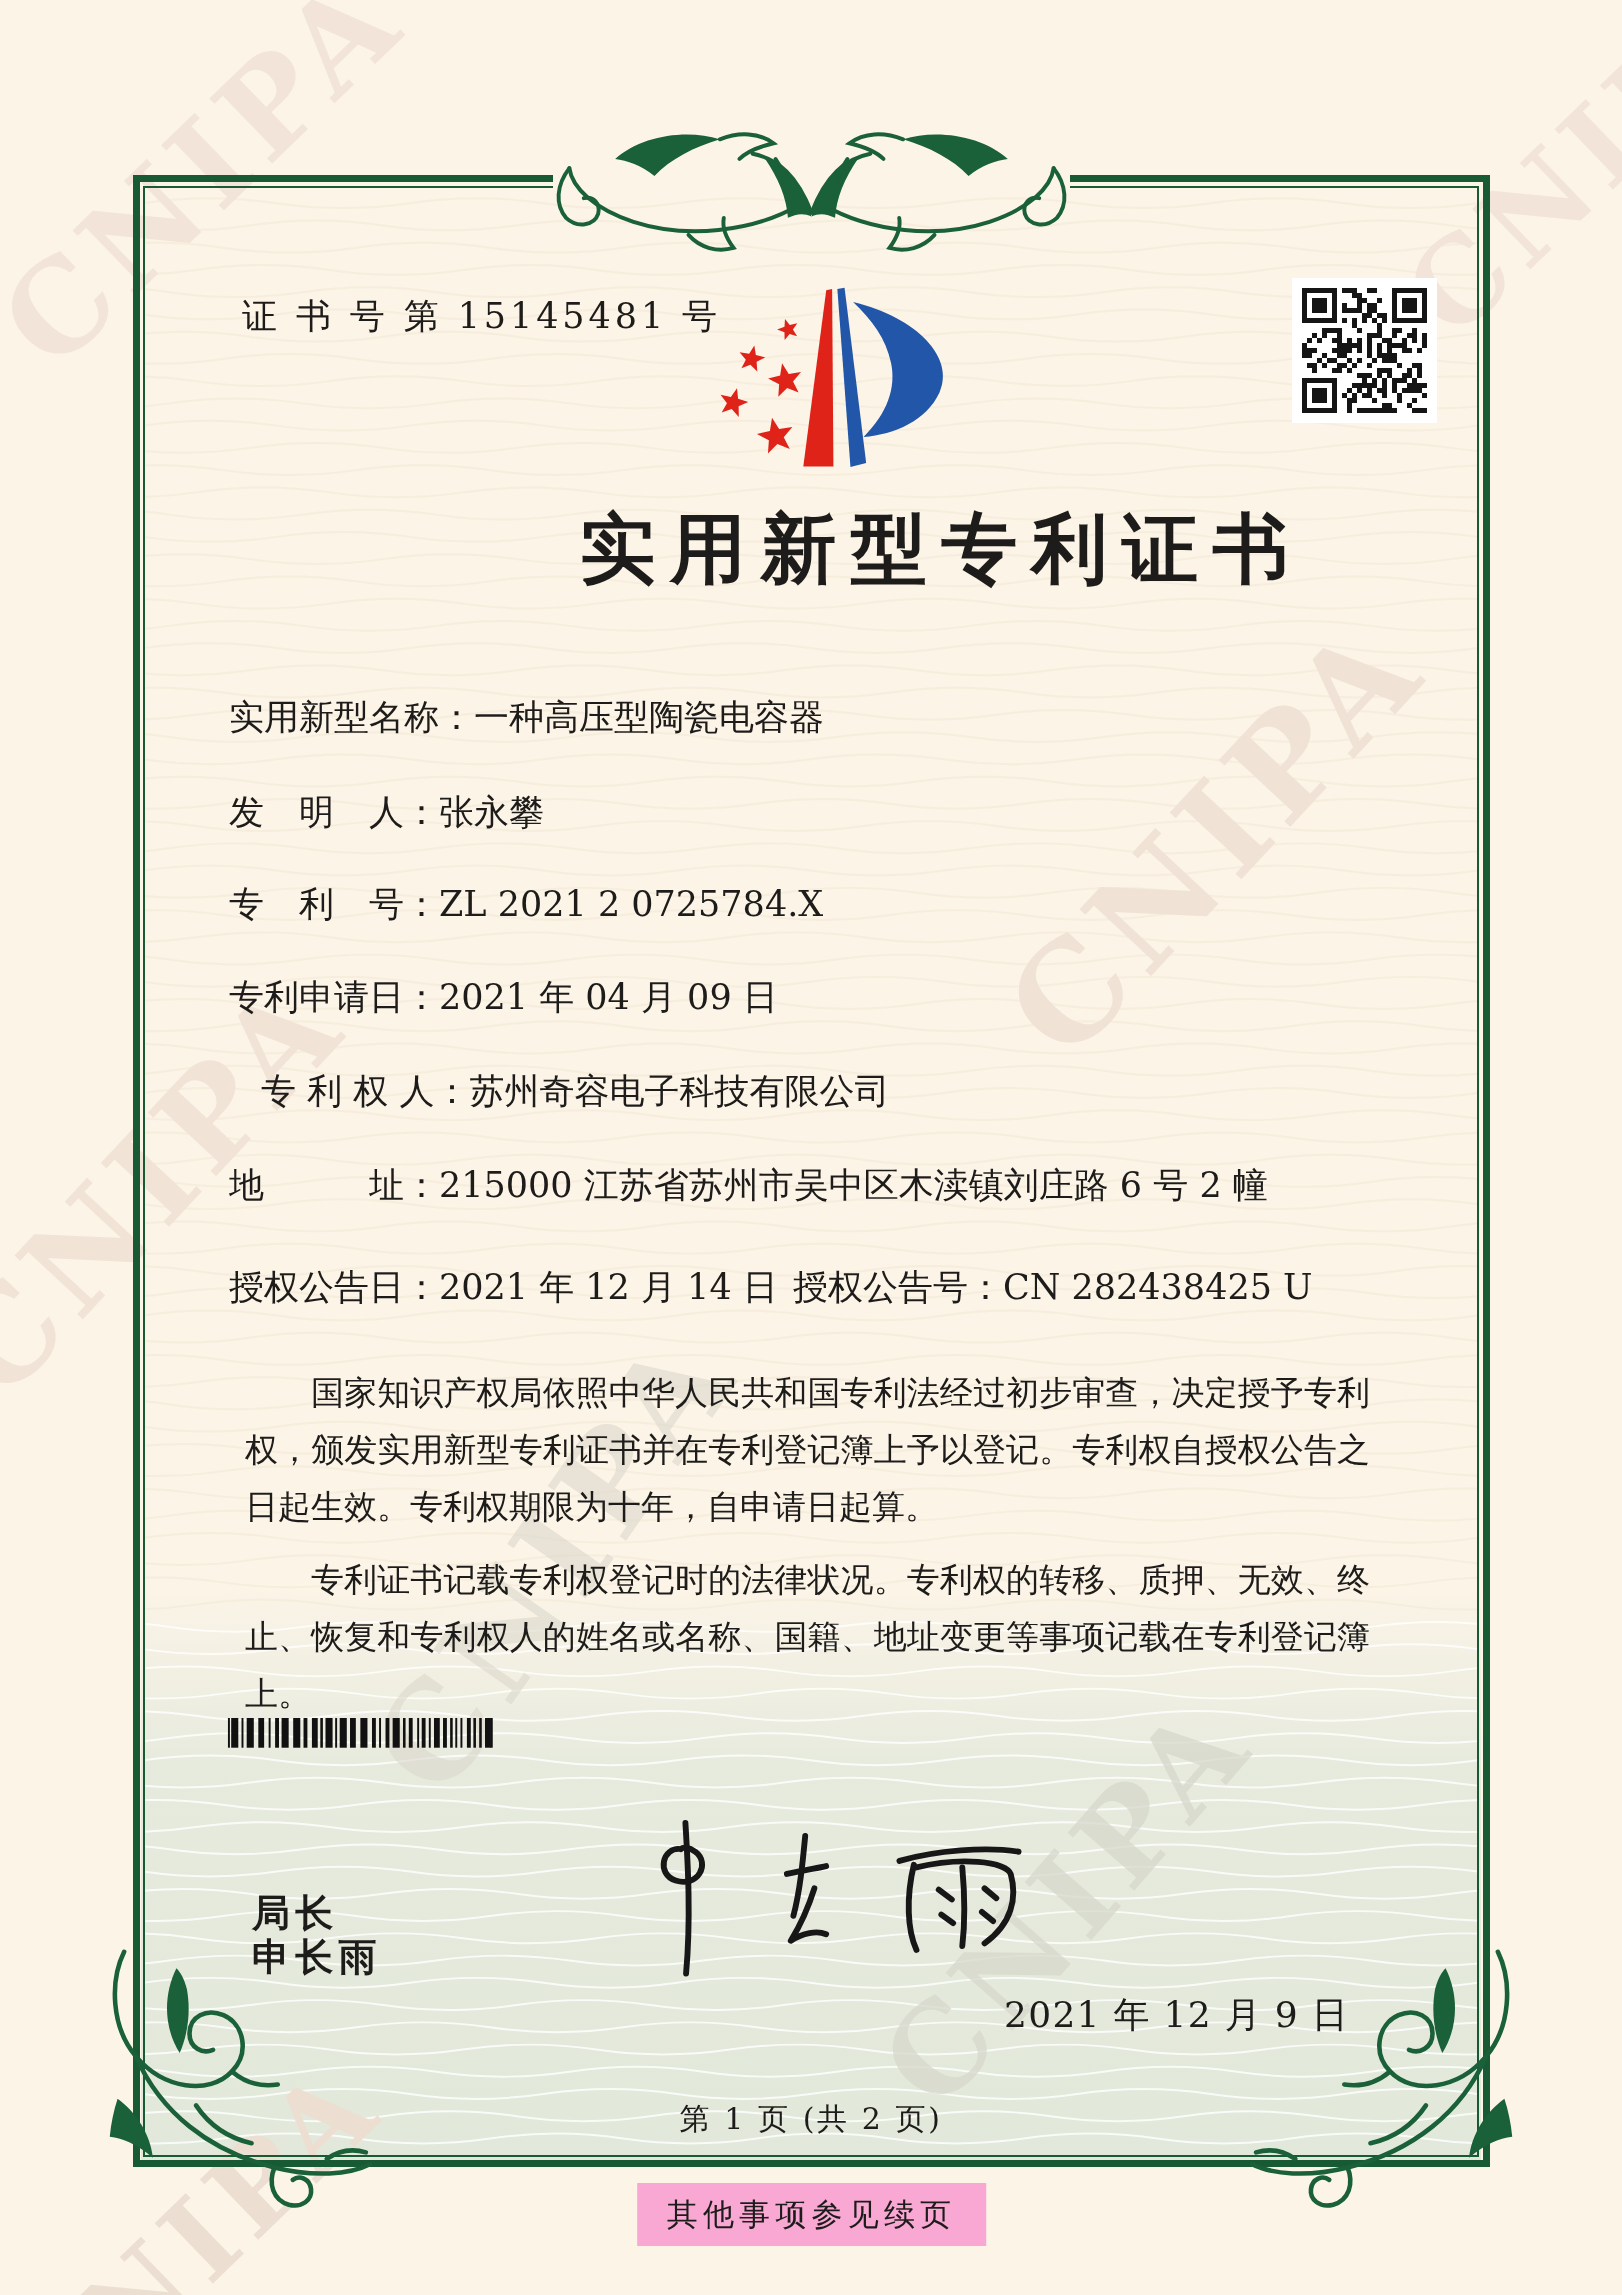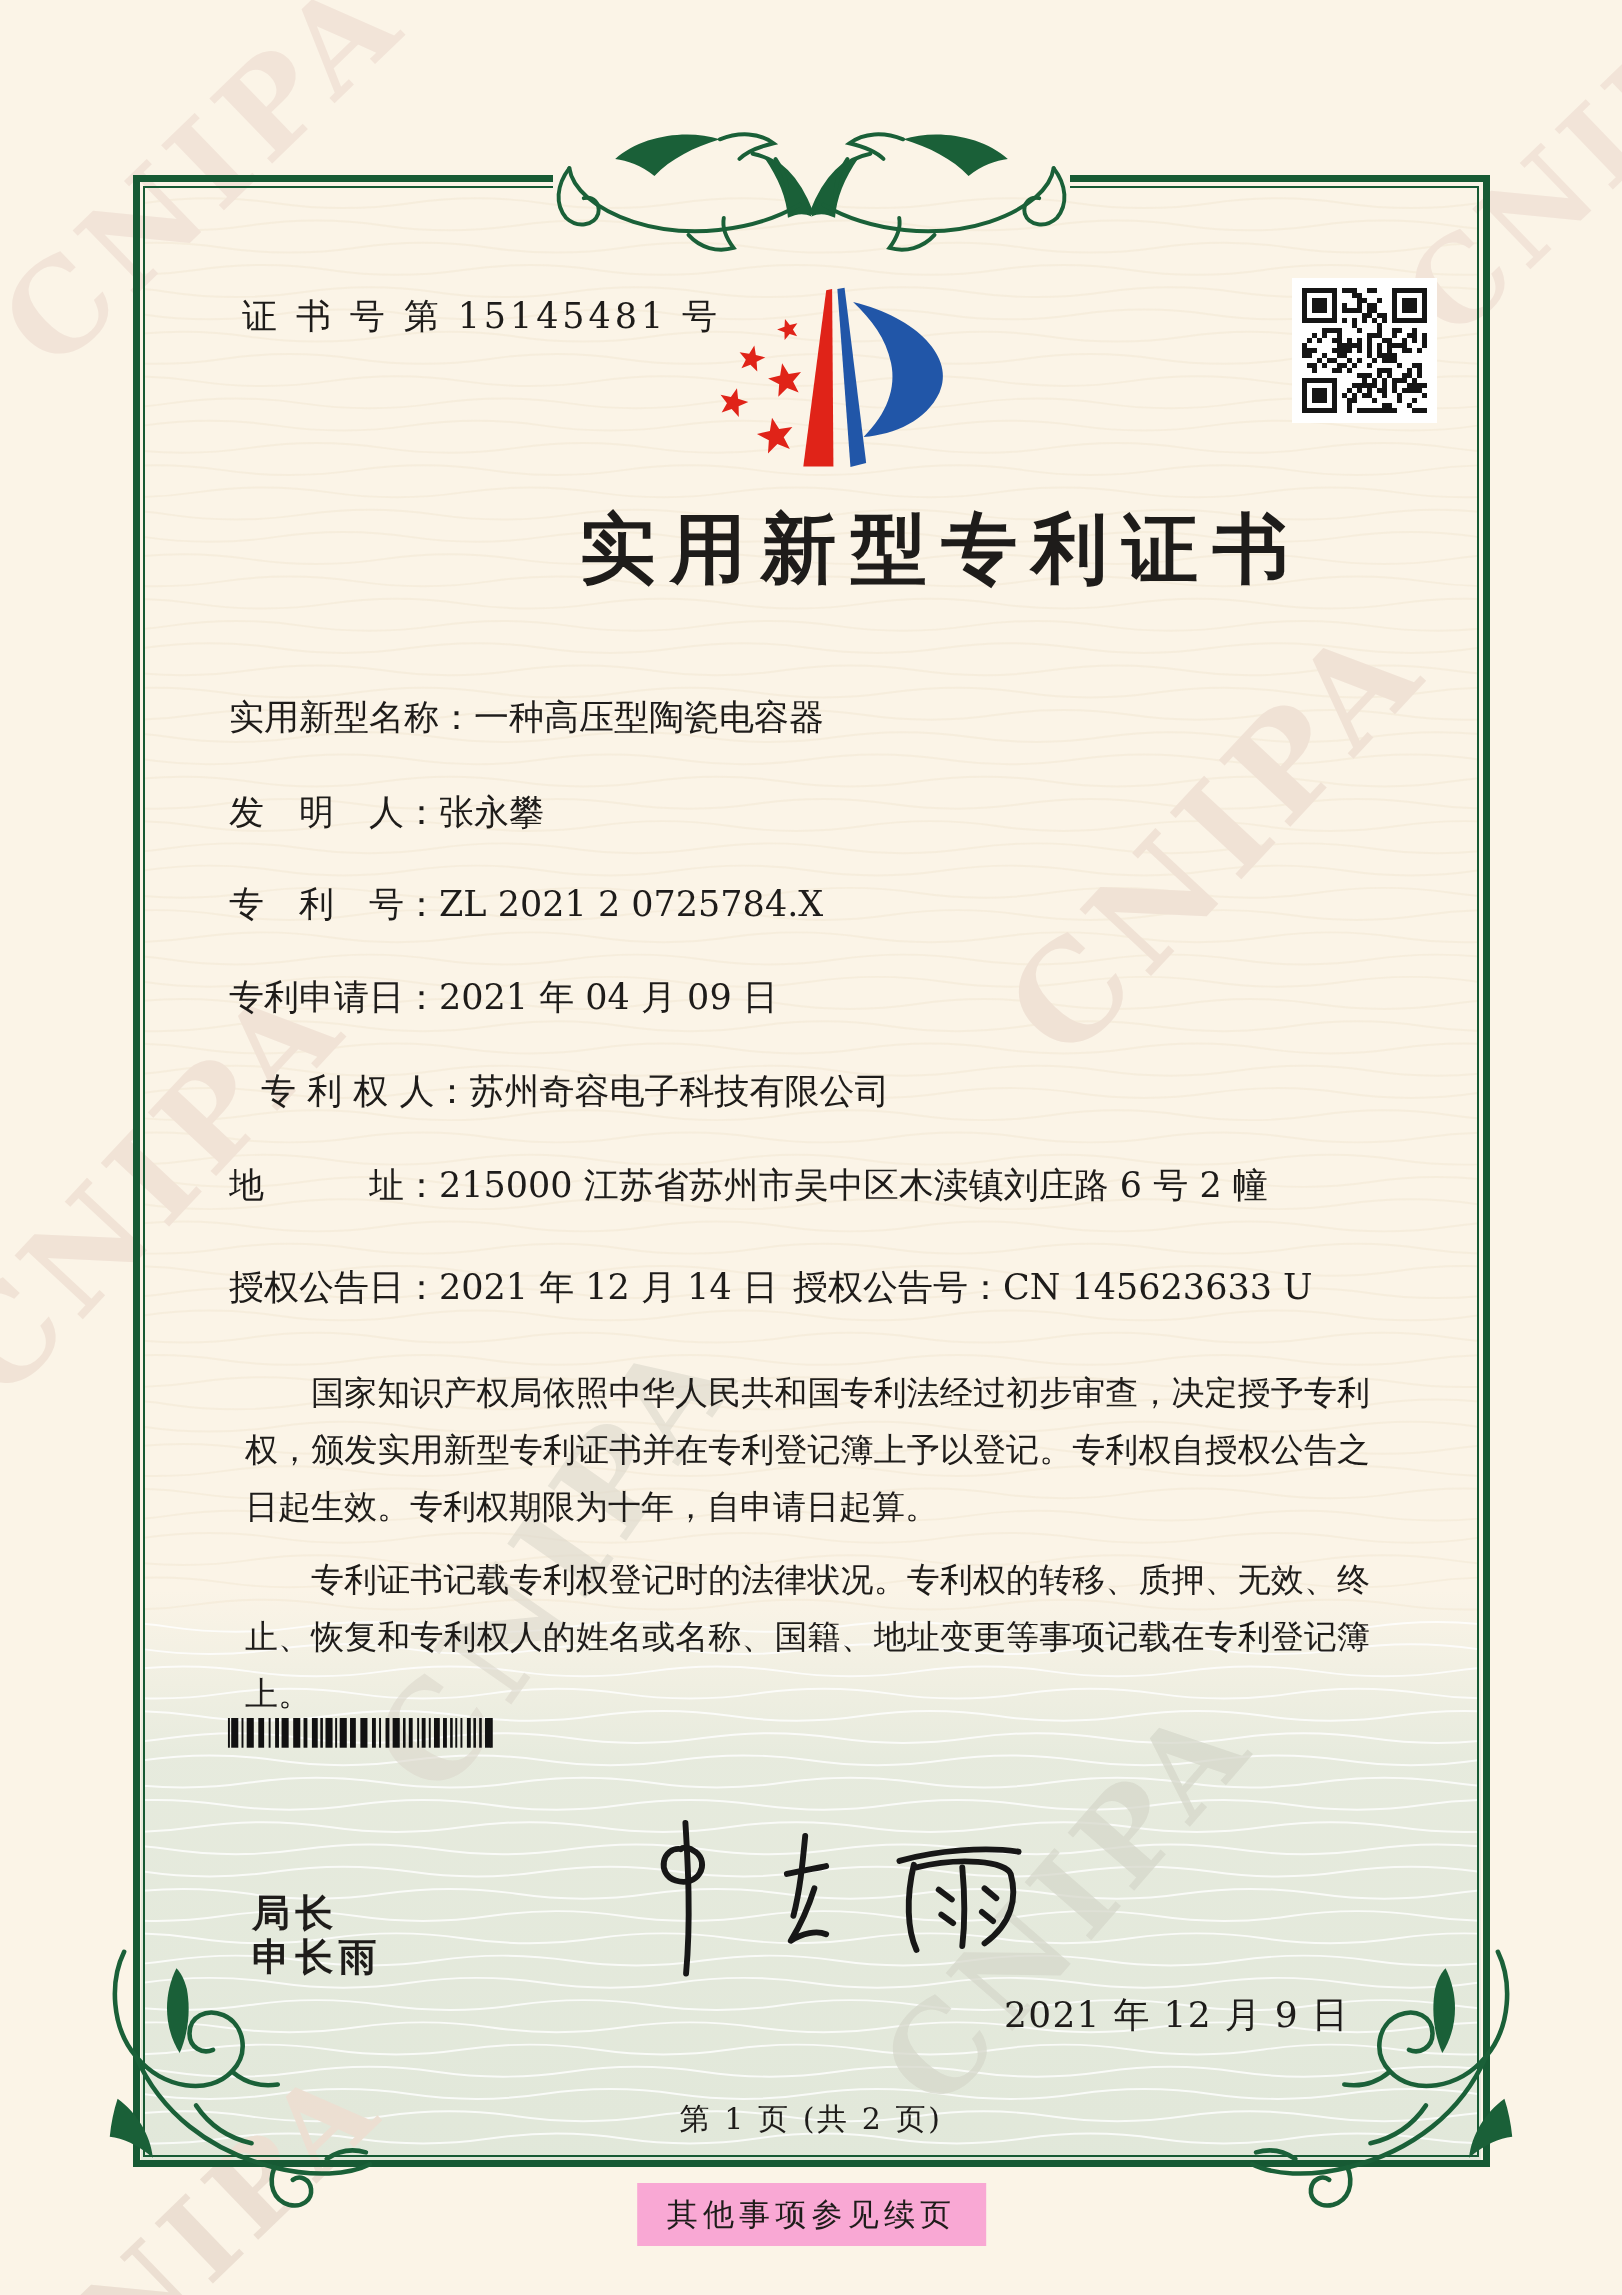--- a/index.html
+++ b/index.html
@@ -417,21 +417,21 @@
   <div class="abs title">实用新型专利证书</div>
 
   <div class="abs field f1">实用新型名称：一种高压型陶瓷电容器</div>
   <div class="abs field f2">发　明　人：张永攀</div>
   <div class="abs field f3">专　利　号：ZL 2021 2 0725784.X</div>
   <div class="abs field f4">专利申请日：2021 年 04 月 09 日</div>
   <div class="abs field f5">专 利 权 人：苏州奇容电子科技有限公司</div>
   <div class="abs field f6">地　　　址：215000  江苏省苏州市吴中区木渎镇刘庄路 6 号 2 幢</div>
   <div class="abs field f7">
     <span>授权公告日：2021 年 12 月 14 日</span>
-    <span class="f7b">授权公告号：CN 145623633 U</span>
+    <span class="f7b">授权公告号：CN 282438425 U</span>
   </div>
 
   <div class="abs paras">
     <p>国家知识产权局依照中华人民共和国专利法经过初步审查，决定授予专利权，颁发实用新型专利证书并在专利登记簿上予以登记。专利权自授权公告之日起生效。专利权期限为十年，自申请日起算。</p>
     <p>专利证书记载专利权登记时的法律状况。专利权的转移、质押、无效、终止、恢复和专利权人的姓名或名称、国籍、地址变更等事项记载在专利登记簿上。</p>
   </div>
 
   <svg id="barcode" class="abs" style="left:226px;top:1718px;" width="270" height="31" viewBox="0 0 412 48">
       <rect x="0" y="0" width="3" height="46" fill="#111"></rect>
       <rect x="5" y="0" width="11" height="46" fill="#111"></rect>

